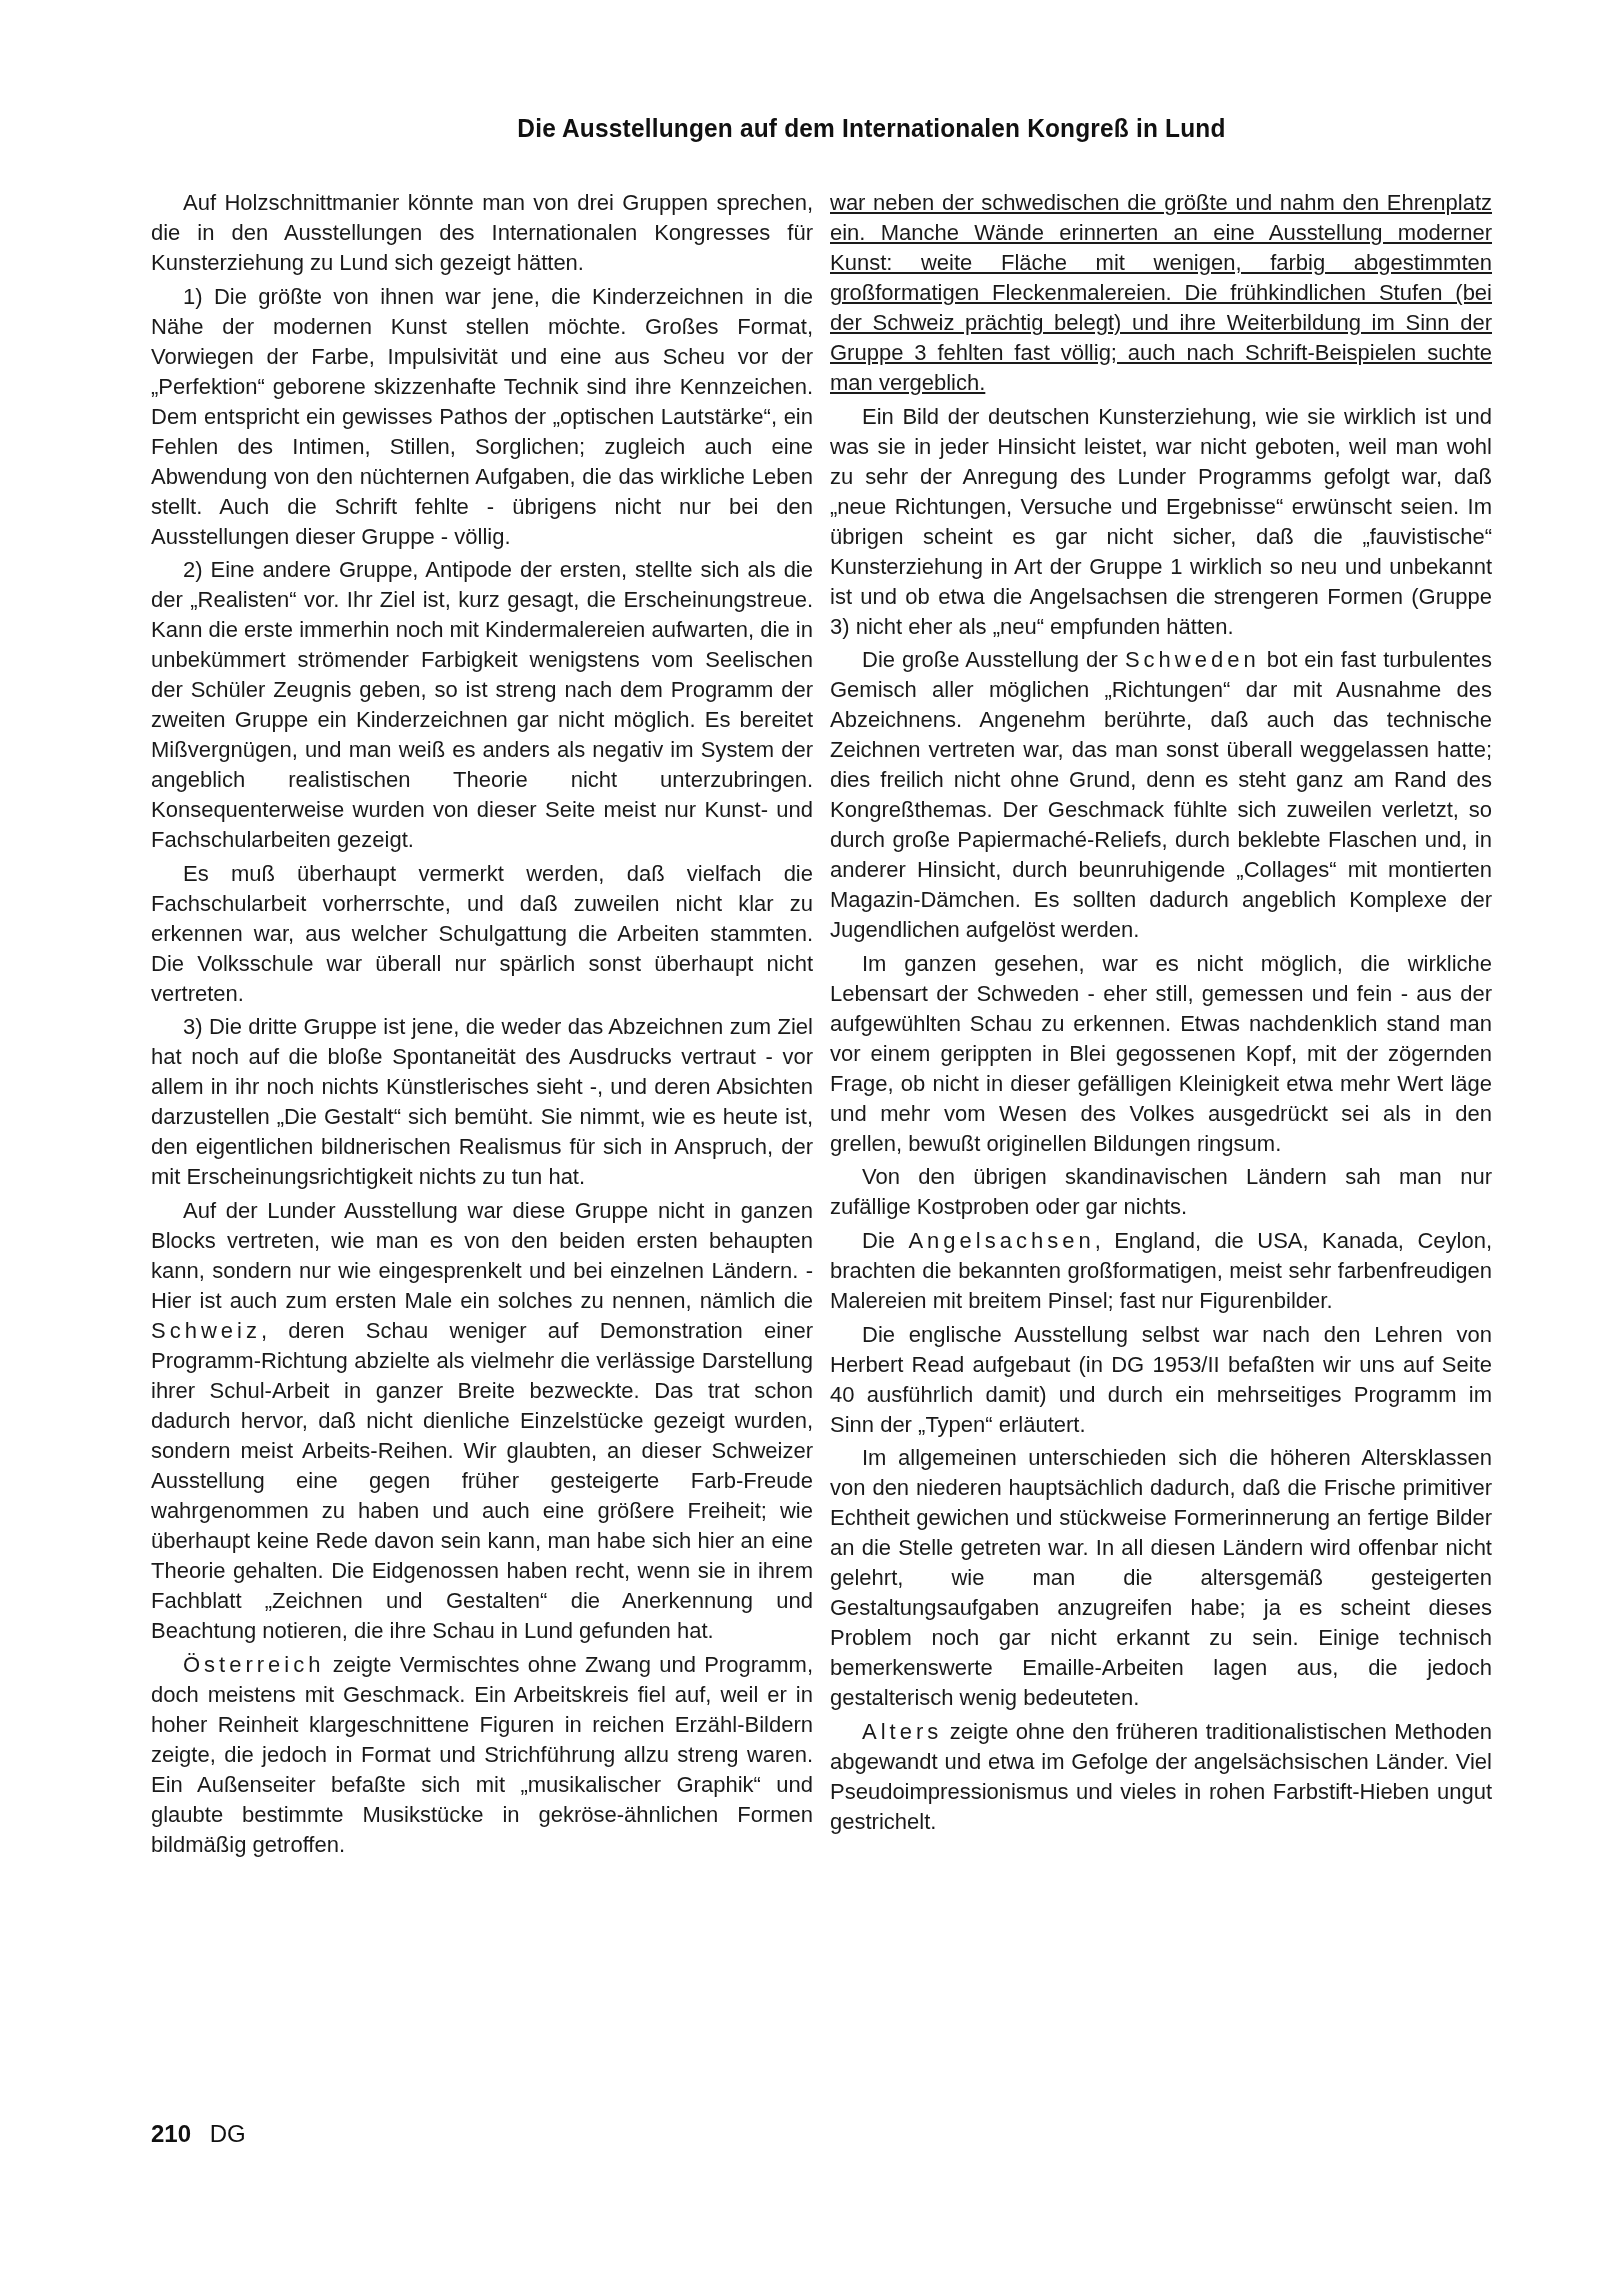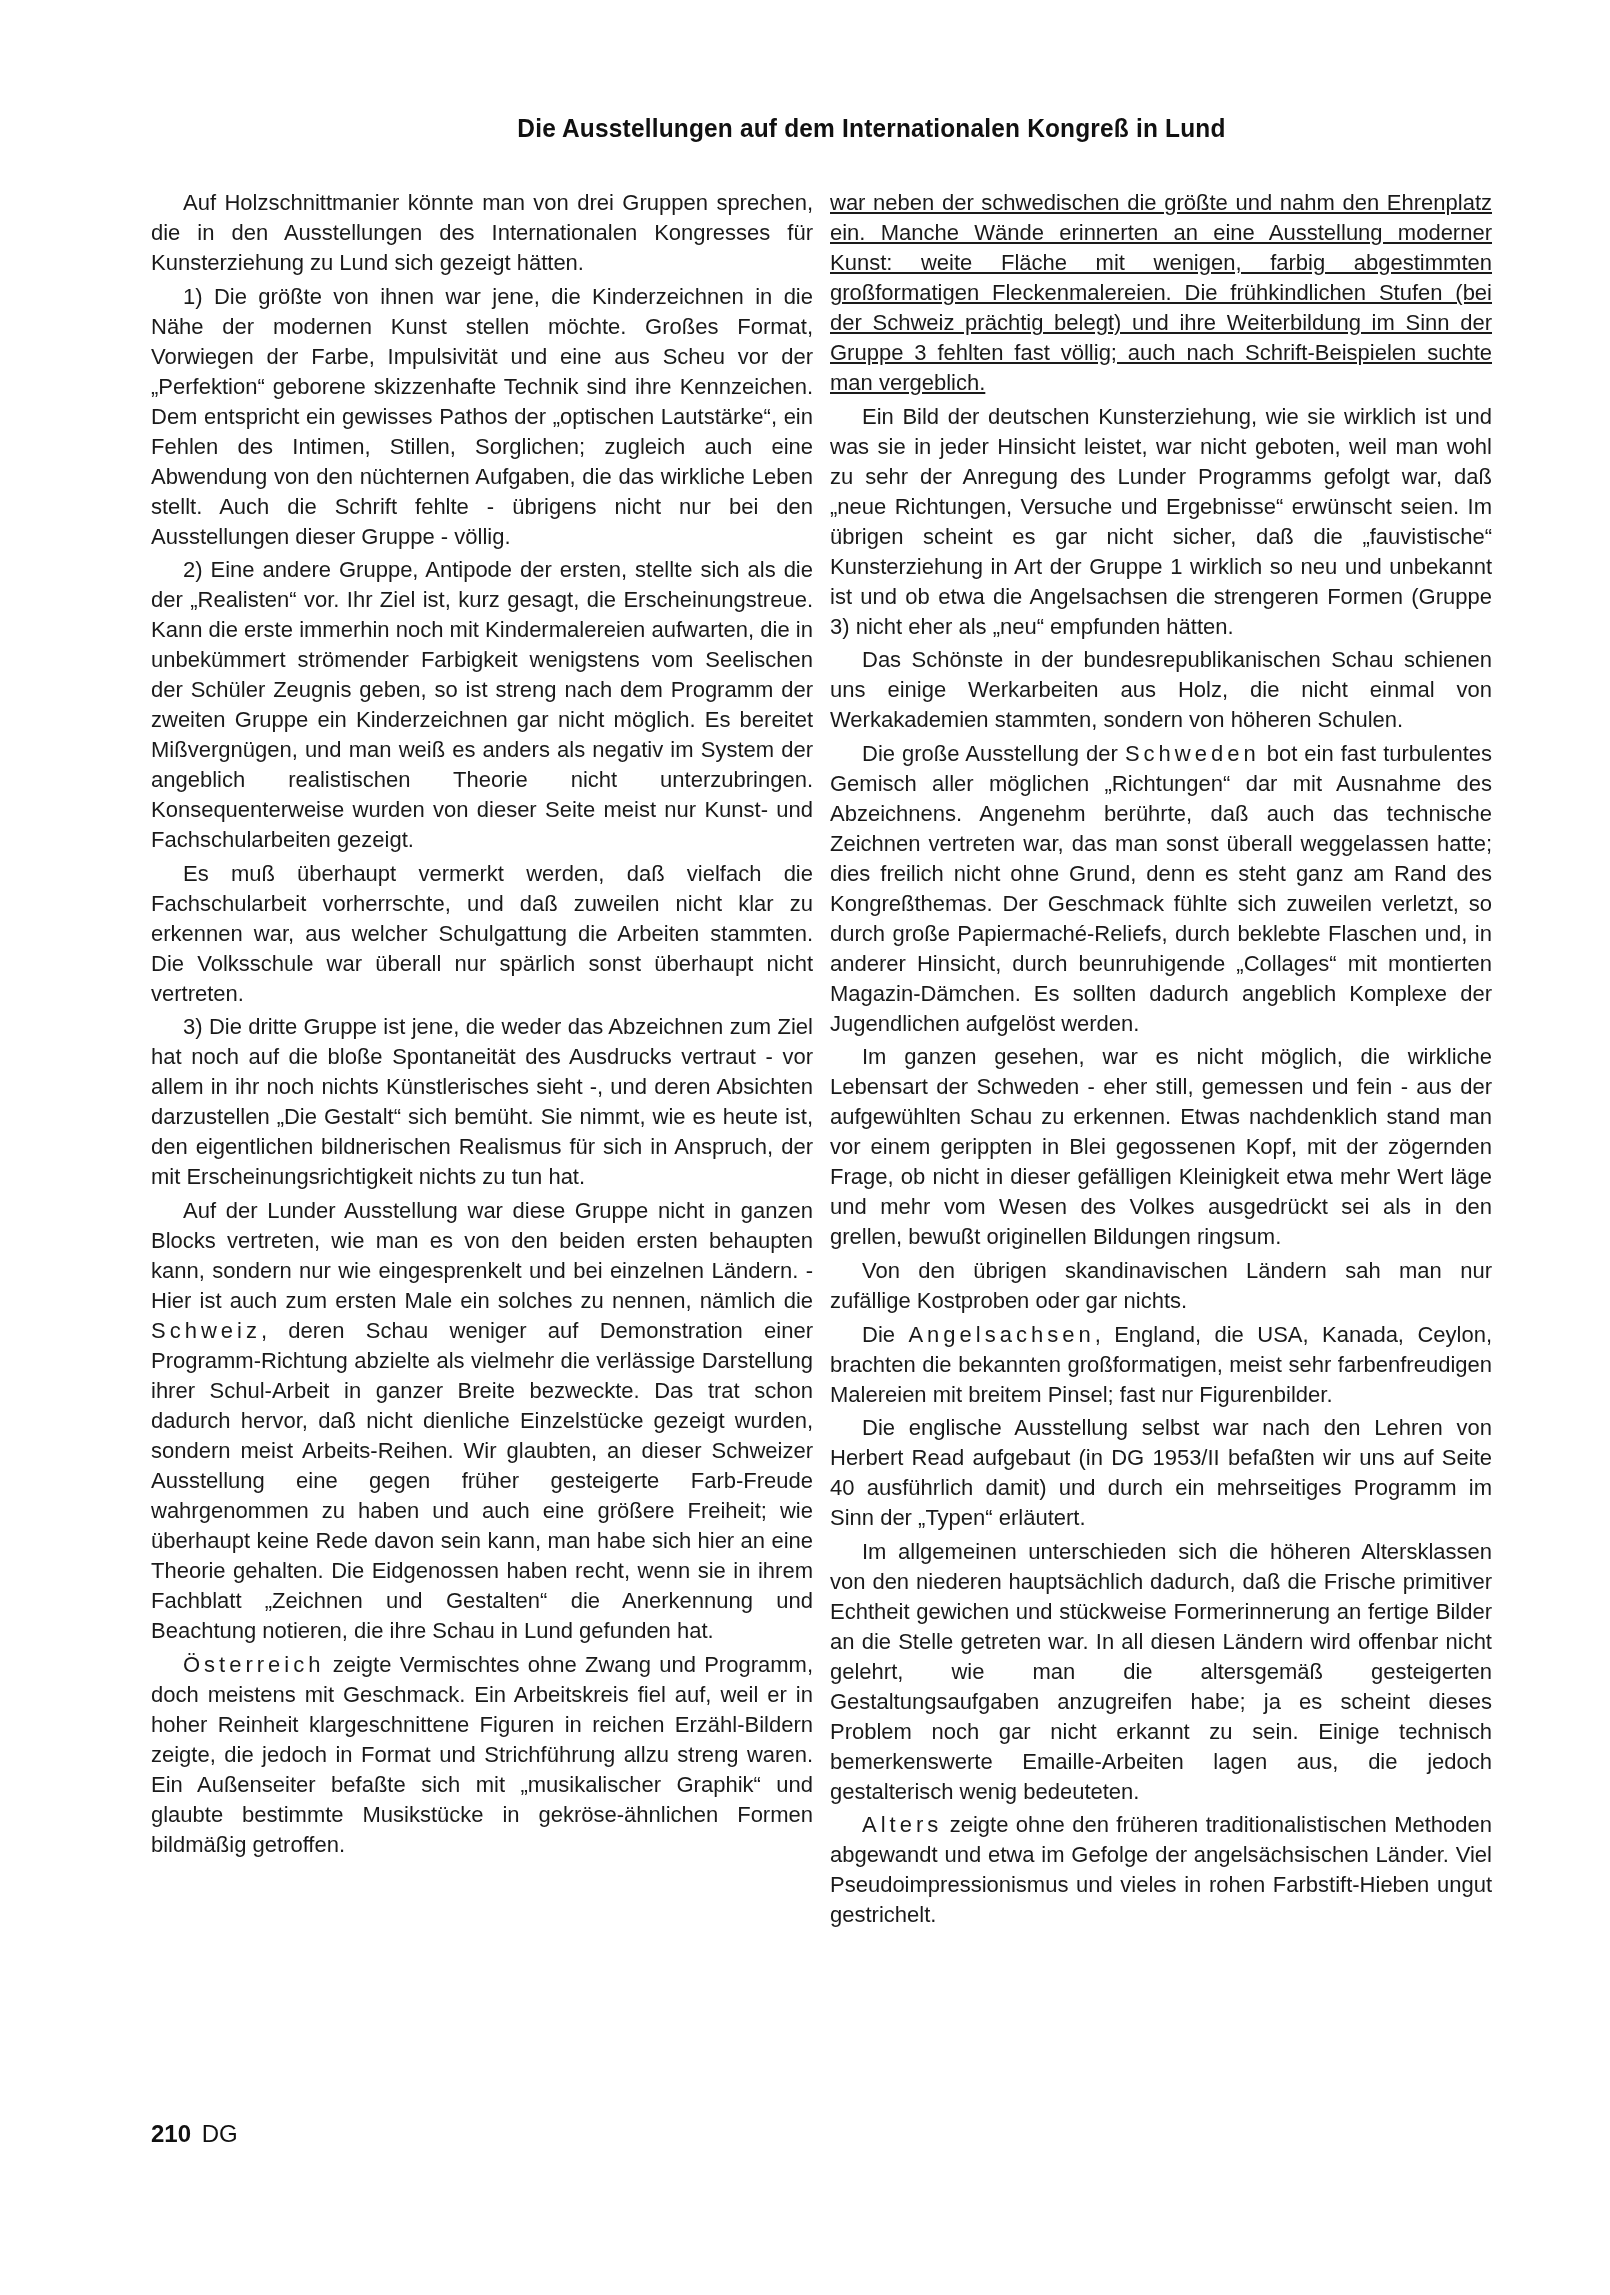--- a/index.html
+++ b/index.html
@@ -22,40 +22,39 @@
   }
   .col-left  { left: 151px; }
   .col-right { left: 830px; }
   .para { margin: 0 0 3.6px 0; text-indent: 32px; }
   .para.cont { text-indent: 0; text-decoration: underline; }
   .spaced { letter-spacing: 4px; }
   .footer {
     position: absolute; top: 2120px; left: 151px;
     font-size: 24px; color: #111;
   }
-  .footer .pg { font-weight: bold; margin-right: 4px; }
+  .footer .pg { font-weight: bold; margin-right: 12px; }
 </style>
 </head>
 <body>
 
 <div class="page-title"><span>Die Ausstellungen auf dem Internationalen Kongreß in Lund</span></div>
 
 <div class="column col-left" id="col-0">
     <p class="para"><span>Auf Holzschnittmanier könnte man von drei Gruppen sprechen, die in den Ausstellungen des Internationalen Kongresses für Kunsterziehung zu Lund sich gezeigt hätten.</span></p>
     <p class="para"><span>1) Die größte von ihnen war jene, die Kinderzeichnen in die Nähe der modernen Kunst stellen möchte. Großes Format, Vorwiegen der Farbe, Impulsivität und eine aus Scheu vor der „Perfektion“ geborene skizzenhafte Technik sind ihre Kennzeichen. Dem entspricht ein gewisses Pathos der „optischen Lautstärke“, ein Fehlen des Intimen, Stillen, Sorglichen; zugleich auch eine Abwendung von den nüch­ternen Aufgaben, die das wirkliche Leben stellt. Auch die Schrift fehlte - übrigens nicht nur bei den Ausstellungen dieser Gruppe - völlig.</span></p>
     <p class="para"><span>2) Eine andere Gruppe, Antipode der ersten, stellte sich als die der „Realisten“ vor. Ihr Ziel ist, kurz gesagt, die Erscheinungstreue. Kann die erste immerhin noch mit Kin­dermalereien aufwarten, die in unbekümmert strömender Farbigkeit wenigstens vom Seelischen der Schüler Zeugnis geben, so ist streng nach dem Programm der zweiten Gruppe ein Kinderzeichnen gar nicht möglich. Es bereitet Mißvergnügen, und man weiß es anders als negativ im System der angeblich realistischen Theorie nicht unterzu­bringen. Konsequenterweise wurden von dieser Seite meist nur Kunst- und Fachschularbeiten gezeigt.</span></p>
     <p class="para"><span>Es muß überhaupt vermerkt werden, daß vielfach die Fachschularbeit vorherrschte, und daß zuweilen nicht klar zu erkennen war, aus welcher Schulgattung die Arbeiten stammten. Die Volksschule war überall nur spärlich sonst überhaupt nicht vertreten.</span></p>
     <p class="para"><span>3) Die dritte Gruppe ist jene, die weder das Abzeichnen zum Ziel hat noch auf die bloße Spontaneität des Aus­drucks vertraut - vor allem in ihr noch nichts Künstlerisches sieht -, und deren Absichten darzustellen „Die Gestalt“ sich bemüht. Sie nimmt, wie es heute ist, den eigentlichen bild­nerischen Realismus für sich in Anspruch, der mit Erschei­nungsrichtigkeit nichts zu tun hat.</span></p>
     <p class="para"><span>Auf der Lunder Ausstellung war diese Gruppe nicht in ganzen Blocks vertreten, wie man es von den beiden ersten behaupten kann, sondern nur wie eingesprenkelt und bei einzelnen Ländern. - Hier ist auch zum ersten Male ein solches zu nennen, nämlich die </span><span class="spaced">Schweiz</span><span>, deren Schau weniger auf Demonstration einer Programm-Richtung ab­zielte als vielmehr die verlässige Darstellung ihrer Schul-Arbeit in ganzer Breite bezweckte. Das trat schon dadurch hervor, daß nicht dienliche Einzelstücke gezeigt wurden, sondern meist Arbeits-Reihen. Wir glaubten, an dieser Schweizer Ausstellung eine gegen früher gesteigerte Farb-Freude wahrgenommen zu haben und auch eine größere Freiheit; wie überhaupt keine Rede davon sein kann, man habe sich hier an eine Theorie gehalten. Die Eidgenossen haben recht, wenn sie in ihrem Fachblatt „Zeichnen und Gestalten“ die Anerkennung und Beachtung notieren, die ihre Schau in Lund gefunden hat.</span></p>
     <p class="para"><span class="spaced">Österreich</span><span> zeigte Vermischtes ohne Zwang und Pro­gramm, doch meistens mit Geschmack. Ein Arbeitskreis fiel auf, weil er in hoher Reinheit klargeschnittene Figuren in reichen Erzähl-Bildern zeigte, die jedoch in Format und Strichführung allzu streng waren. Ein Außenseiter befaßte sich mit „musikalischer Graphik“ und glaubte bestimmte Musikstücke in gekröse-ähnlichen Formen bildmäßig ge­troffen.</span></p>
   </div>
 <div class="column col-right" id="col-1">
     <p class="para cont"><span>war neben der schwedischen die größte und nahm den Ehrenplatz ein. Manche Wände erinnerten an eine Aus­stellung moderner Kunst: weite Fläche mit wenigen, farbig abgestimmten großformatigen Fleckenmalereien. Die früh­kindlichen Stufen (bei der Schweiz prächtig belegt) und ihre Weiterbildung im Sinn der Gruppe 3 fehlten fast völlig; auch nach Schrift-Beispielen suchte man vergeblich.</span></p>
     <p class="para"><span>Ein Bild der deutschen Kunsterziehung, wie sie wirklich ist und was sie in jeder Hinsicht leistet, war nicht geboten, weil man wohl zu sehr der Anregung des Lunder Pro­gramms gefolgt war, daß „neue Richtungen, Versuche und Ergebnisse“ erwünscht seien. Im übrigen scheint es gar nicht sicher, daß die „fauvistische“ Kunsterziehung in Art der Gruppe 1 wirklich so neu und unbekannt ist und ob etwa die Angelsachsen die strengeren Formen (Gruppe 3) nicht eher als „neu“ empfunden hätten.</span></p>
-    <p class="para"><span>Das Schönste in der bundesrepublikanischen Schau schie­nen uns einige Werkarbeiten aus Holz, die nicht einmal von Werkakademien stammten, sondern von höheren Schulen.</span></p>
     <p class="para"><span>Die große Ausstellung der </span><span class="spaced">Schweden</span><span> bot ein fast turbulentes Gemisch aller möglichen „Richtungen“ dar mit Ausnahme des Abzeichnens. Angenehm berührte, daß auch das technische Zeichnen vertreten war, das man sonst über­all weggelassen hatte; dies freilich nicht ohne Grund, denn es steht ganz am Rand des Kongreßthemas. Der Geschmack fühlte sich zuweilen verletzt, so durch große Papiermaché-Reliefs, durch beklebte Flaschen und, in anderer Hinsicht, durch beunruhigende „Collages“ mit montierten Magazin-Dämchen. Es sollten dadurch angeblich Komplexe der Jugendlichen aufgelöst werden.</span></p>
     <p class="para"><span>Im ganzen gesehen, war es nicht möglich, die wirkliche Lebensart der Schweden - eher still, gemessen und fein - aus der aufgewühlten Schau zu erkennen. Etwas nachdenk­lich stand man vor einem gerippten in Blei gegossenen Kopf, mit der zögernden Frage, ob nicht in dieser gefälli­gen Kleinigkeit etwa mehr Wert läge und mehr vom Wesen des Volkes ausgedrückt sei als in den grellen, bewußt originellen Bildungen ringsum.</span></p>
     <p class="para"><span>Von den übrigen skandinavischen Ländern sah man nur zufällige Kostproben oder gar nichts.</span></p>
     <p class="para"><span>Die </span><span class="spaced">Angelsachsen</span><span>, England, die USA, Kanada, Cey­lon, brachten die bekannten großformatigen, meist sehr farbenfreudigen Malereien mit breitem Pinsel; fast nur Figurenbilder.</span></p>
     <p class="para"><span>Die englische Ausstellung selbst war nach den Lehren von Herbert Read aufgebaut (in DG 1953/II befaßten wir uns auf Seite 40 ausführlich damit) und durch ein mehr­seitiges Programm im Sinn der „Typen“ erläutert.</span></p>
     <p class="para"><span>Im allgemeinen unterschieden sich die höheren Alters­klassen von den niederen hauptsächlich dadurch, daß die Frische primitiver Echtheit gewichen und stückweise Form­erinnerung an fertige Bilder an die Stelle getreten war. In all diesen Ländern wird offenbar nicht gelehrt, wie man die altersgemäß gesteigerten Gestaltungsaufgaben anzu­greifen habe; ja es scheint dieses Problem noch gar nicht erkannt zu sein. Einige technisch bemerkenswerte Emaille-Arbeiten lagen aus, die jedoch gestalterisch wenig bedeu­teten.</span></p>
     <p class="para"><span class="spaced">Alters</span><span> zeigte ohne den früheren traditionalistischen Methoden abgewandt und etwa im Gefolge der angel­sächsischen Länder. Viel Pseudoimpressionismus und vieles in rohen Farbstift-Hieben ungut gestrichelt.</span></p>
   </div>
 
 <div class="footer">

